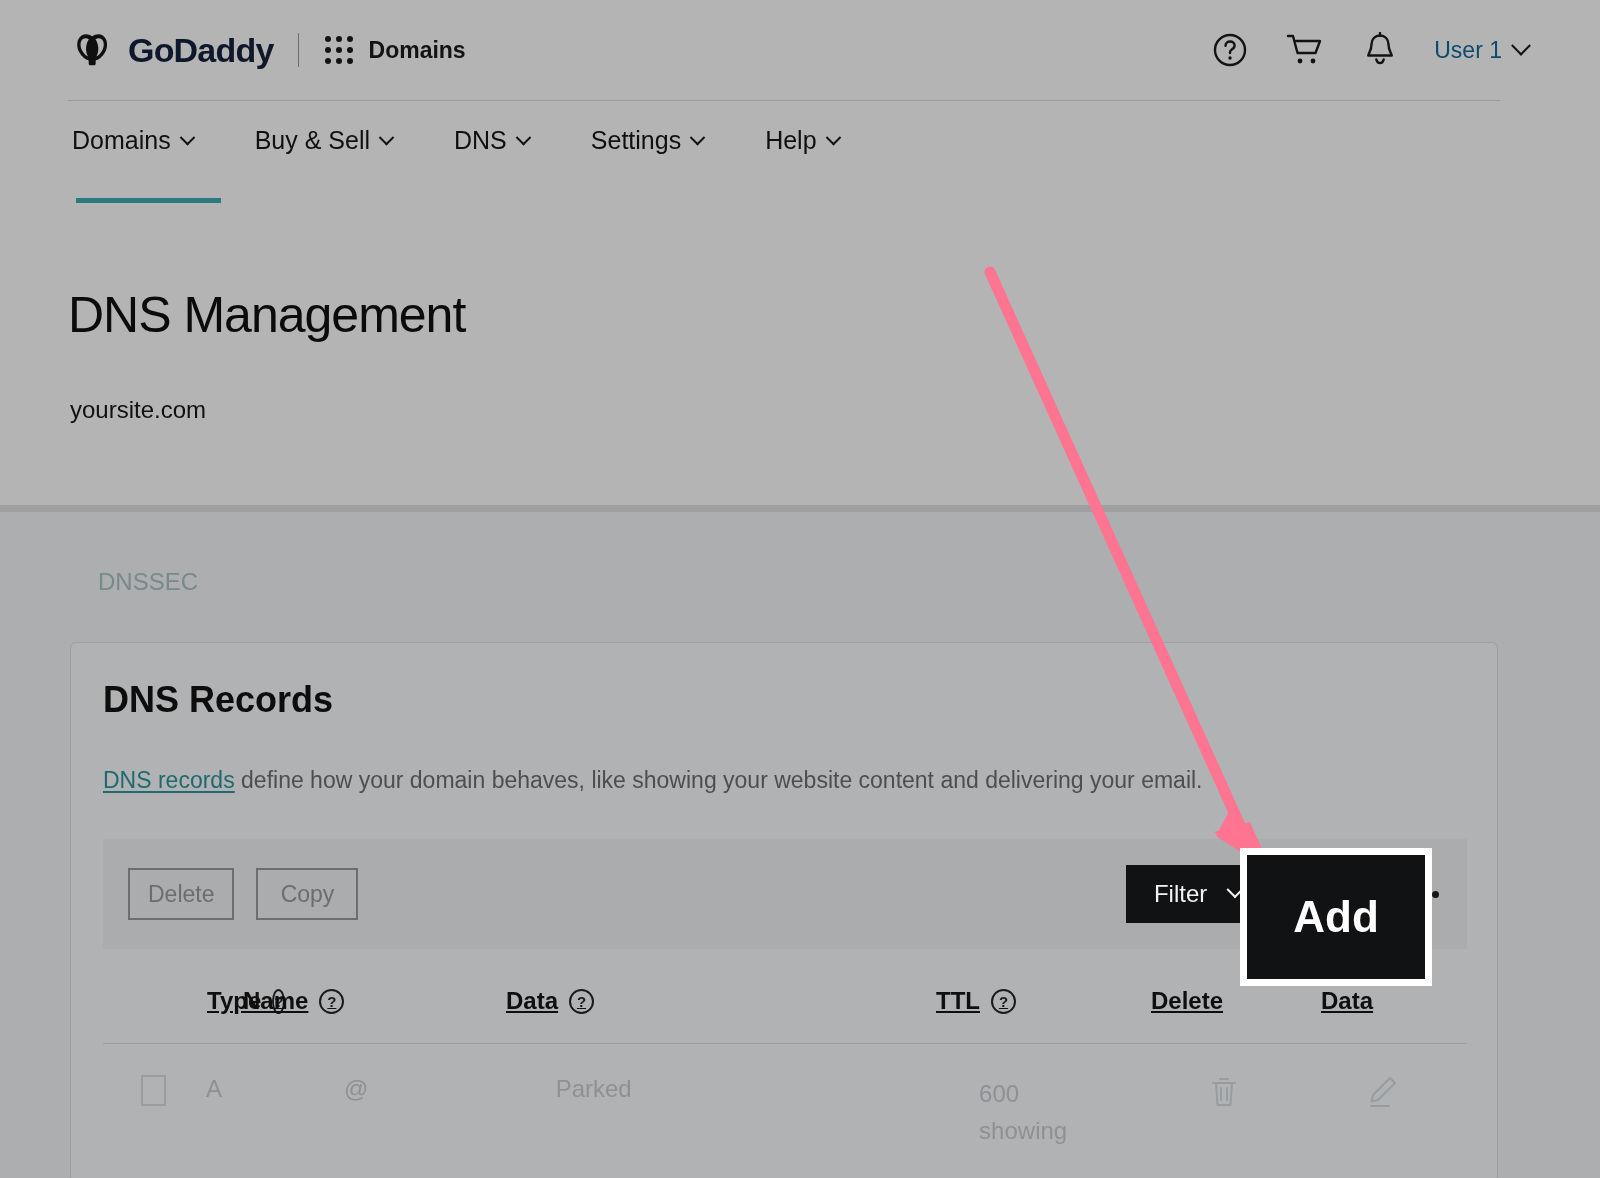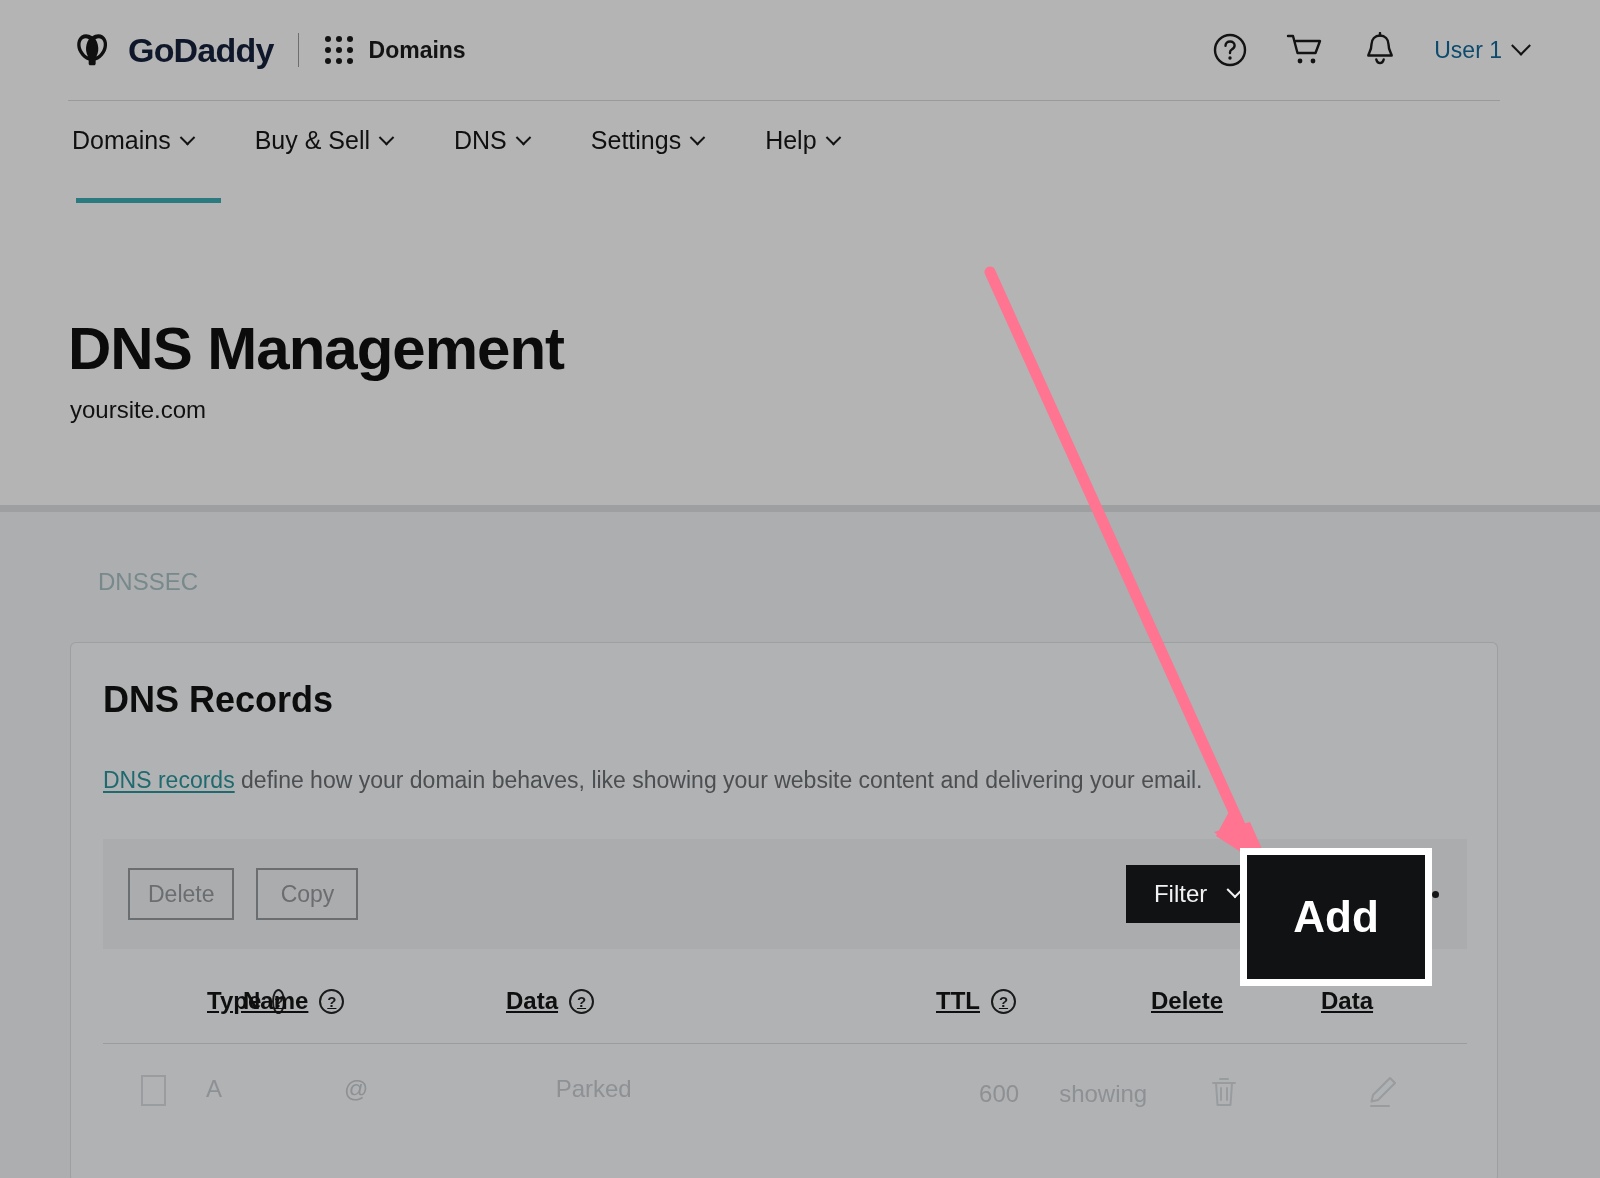--- a/index.html
+++ b/index.html
@@ -152,23 +152,23 @@
     gap: 12px;
     font-size: 22px;
     color: #1f6a6e;
   }
   .breadcrumb .crumb { cursor: pointer; white-space: nowrap; }
   .breadcrumb .sep { color: #1f6a6e; }
 
   
   .page-title {
     position: absolute;
-    left: 68px; top: 316px;
-    font-size: 60px;
-    font-weight: bold;
+    left: 68px; top: 288px;
+    font-size: 50px;
+    font-weight: normal;
     letter-spacing: -1px;
     color: #0b0b0b;
     line-height: 1.1;
     white-space: nowrap;
   }
   .page-subtitle {
     position: absolute;
     left: 70px; top: 396px;
     font-size: 24px;
     color: #111111;
@@ -365,21 +365,21 @@
   }
   .td { display: flex; align-items: flex-start; white-space: nowrap; }
   .row-checkbox {
     width: 25px; height: 31px;
     border: 2px solid #9a9d9f;
     background: transparent;
     display: block;
     cursor: pointer;
   }
   .cell-checkbox { width: 104px; padding-left: 38px; }
-  .ttl-cell { align-items: flex-start; line-height: 1.55; gap: 40px; }
+  .ttl-cell { flex-direction: column; align-items: flex-start; line-height: 1.55; }
 
   
   .fade-mask {
     position: absolute;
     left: 0; bottom: 0;
     width: 1600px;
     height: 110px;
     background: linear-gradient(to bottom, rgba(172,174,176,0) 0%, rgba(172,174,176,0.55) 55%, rgba(172,174,176,0.92) 100%);
     pointer-events: none;
   }

